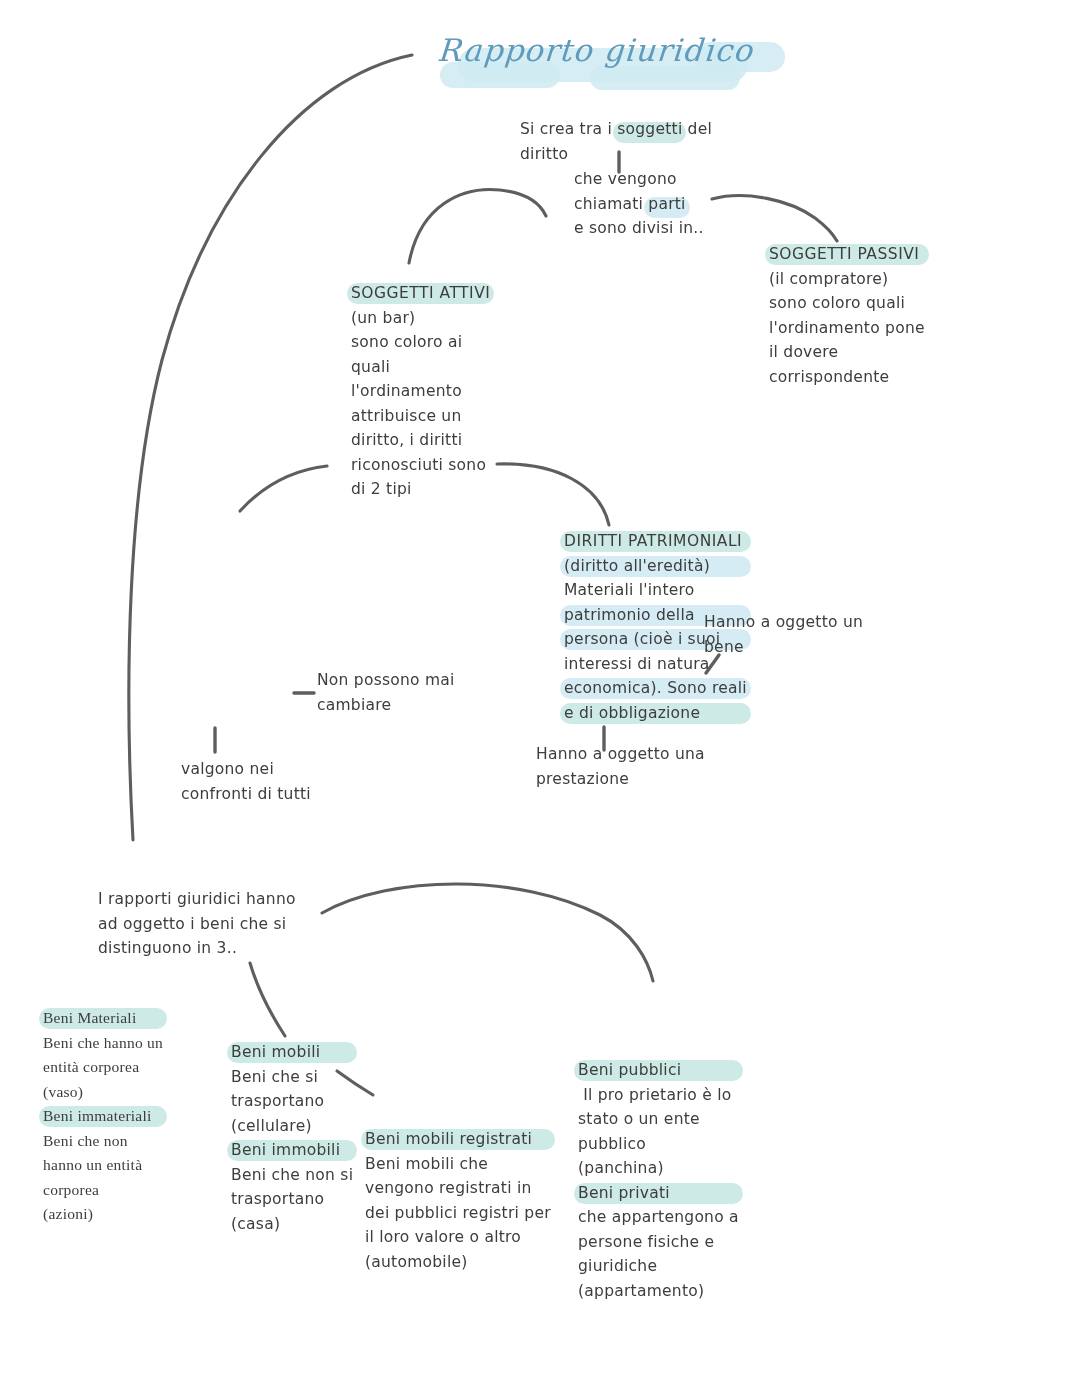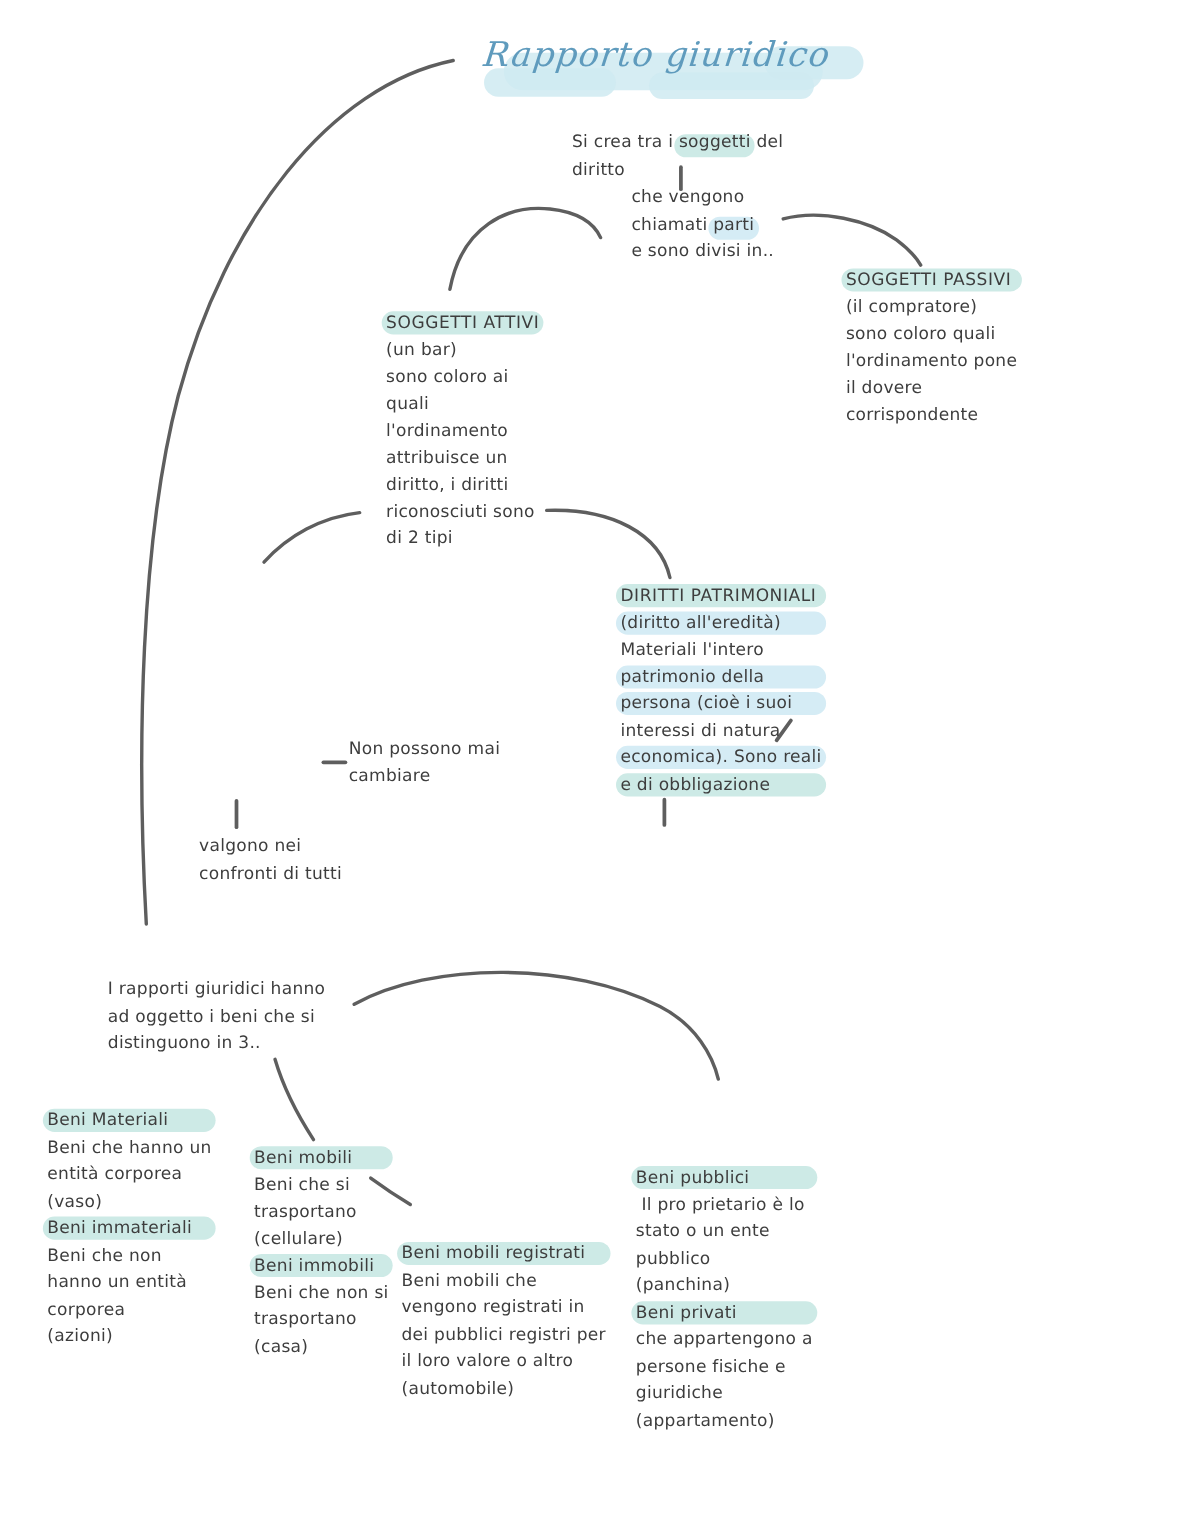--- a/index.html
+++ b/index.html
@@ -149,26 +149,34 @@
   <div class="node" style="left:533px;top:529px;margin-left:31px;">
       <span class="ln hl caps">DIRITTI PATRIMONIALI</span>
       <span class="ln hlblue">(diritto all'eredità)</span>
       <span class="ln">Materiali l'intero</span>
       <span class="ln hlblue">patrimonio della</span>
       <span class="ln hlblue">persona (cioè i suoi</span>
       <span class="ln">interessi di natura</span>
       <span class="ln hlblue">economica). Sono reali</span>
       <span class="ln hl">e di obbligazione</span>
     </div>
+  <div class="node" style="left:536px;top:742px;">
+      <span class="ln">Hanno a oggetto una</span>
+      <span class="ln">prestazione</span>
+    </div>
+  <div class="node" style="left:704px;top:610px;">
+      <span class="ln">Hanno a oggetto un</span>
+      <span class="ln">bene</span>
+    </div>
   <div class="node" style="left:98px;top:887px;">
       <span class="ln">I rapporti giuridici hanno</span>
       <span class="ln">ad oggetto i beni che si</span>
       <span class="ln">distinguono in 3..</span>
     </div>
-  <div class="node" style="left:43px;top:1006px;">
+  <div class="node" style="left:43px;top:1006px;font-family:Liberation Serif, serif;">
       <span class="ln hl">Beni Materiali</span>
       <span class="ln">Beni che hanno un</span>
       <span class="ln">entità corporea</span>
       <span class="ln">(vaso)</span>
       <span class="ln hl">Beni immateriali</span>
       <span class="ln">Beni che non</span>
       <span class="ln">hanno un entità</span>
       <span class="ln">corporea</span>
       <span class="ln">(azioni)</span>
     </div>

